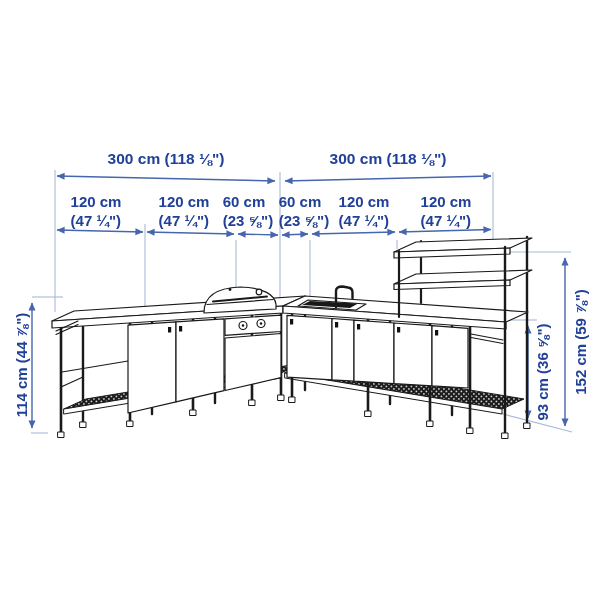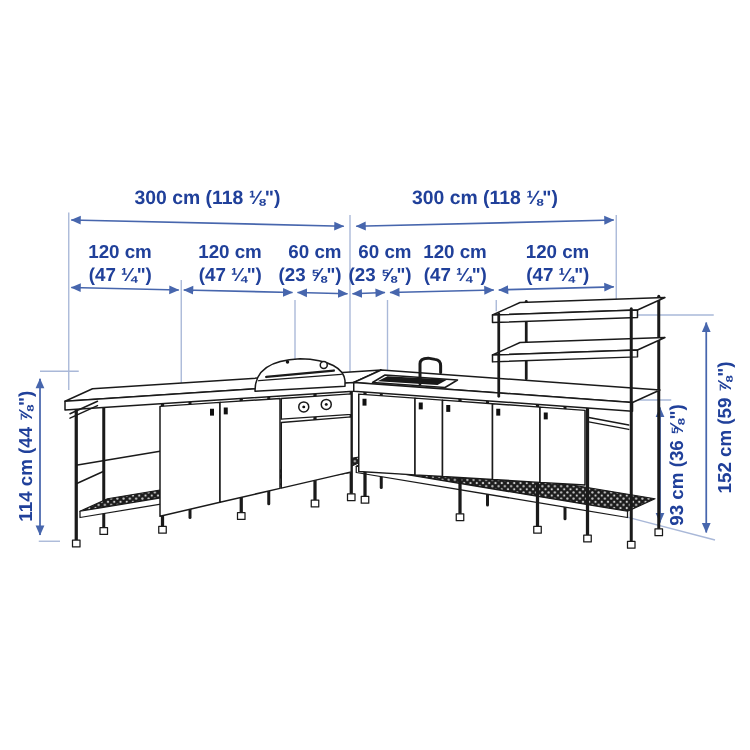--- a/index.html
+++ b/index.html
@@ -1,21 +1,21 @@
 <!DOCTYPE html>
 <html><head>
 <meta charset="utf-8">
 <style>
   html,body{margin:0;padding:0;background:#fff;}
   .stage{position:relative;width:600px;height:600px;background:#ffffff;overflow:hidden;
          font-family:"Liberation Sans",sans-serif;}
   .stage svg{position:absolute;left:0;top:0;}
   .dim-h{position:absolute;transform:translateX(-50%);text-align:center;white-space:nowrap;
          color:#20409a;font-weight:bold;font-size:15.5px;line-height:19px;}
-  .dim-seg{position:absolute;transform:translateX(-50%);text-align:right;white-space:nowrap;
+  .dim-seg{position:absolute;transform:translateX(-50%);text-align:left;white-space:nowrap;
          color:#20409a;font-weight:bold;font-size:15px;line-height:19px;}
   .dim-v{position:absolute;transform:translate(-50%,-50%) rotate(-90deg);white-space:nowrap;
          color:#20409a;font-weight:bold;font-size:15px;}
 </style>
 </head>
 <body>
 
 <div class="stage">
 
   <svg width="600" height="600" viewBox="0 0 600 600">

